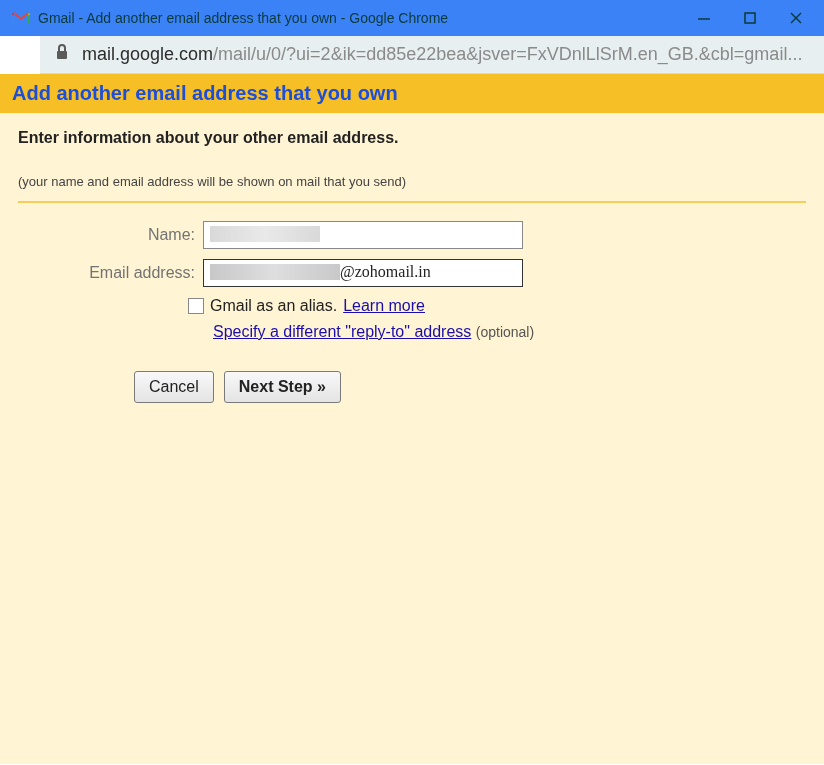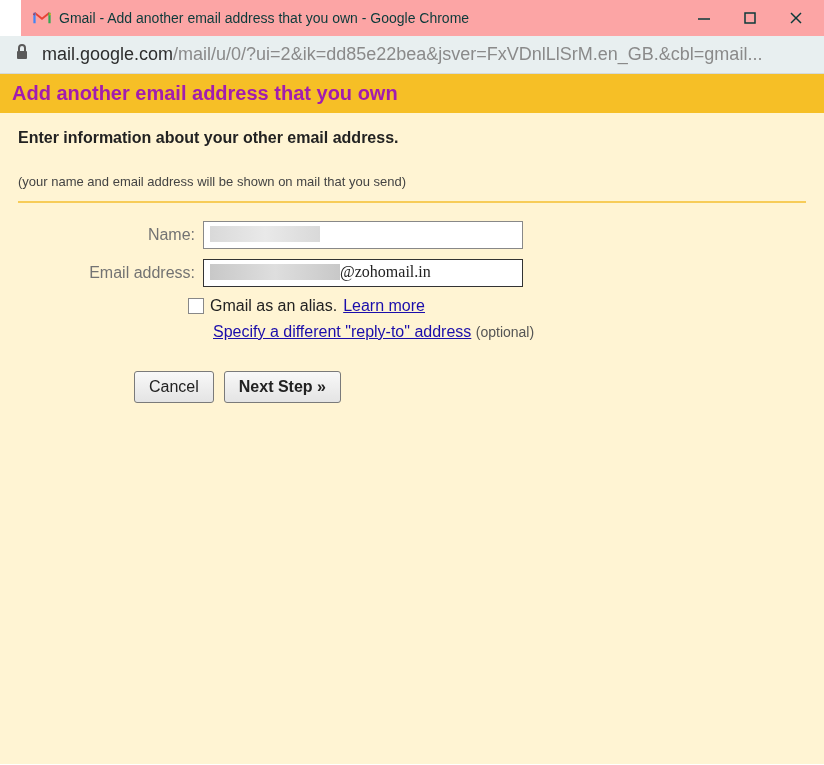--- a/index.html
+++ b/index.html
@@ -4,28 +4,27 @@
   <style>
     * { box-sizing: border-box; margin: 0; padding: 0; }
     body {
       font-family: Arial, Helvetica, sans-serif;
       width: 824px;
       height: 765px;
       background: #fff;
       overflow: hidden;
     }
     .titlebar {
-      background: #fca5a5;
+      background: #3b82f6;
       height: 36px;
       display: flex;
       align-items: center;
       padding: 0 12px;
       color: #002f2f;
       font-size: 14px;
-      margin-left: 21px;
     }
     .gmail-icon {
       width: 18px;
       height: 14px;
       margin-right: 8px;
       position: relative;
     }
     .gmail-icon svg { display: block; }
     .titlebar-title { flex: 1; white-space: nowrap; overflow: hidden; text-overflow: ellipsis; color: #0b3a3a; }
     .titlebar-controls { display: flex; gap: 30px; margin-right: 8px; }
@@ -34,31 +33,32 @@
 
     .addressbar {
       height: 38px;
       background: #e8eff0;
       display: flex;
       align-items: center;
       padding: 0 14px;
       font-size: 18px;
       color: #666;
       border-bottom: 1px solid #d4dadb;
+      margin-left: 40px;
     }
     .lock-icon { margin-right: 12px; color: #5a5a5a; }
     .url-domain { color: #2d2d2d; }
     .url-path { color: #8a8a8a; }
 
     .page-header {
       background: #f6bf26;
       padding: 8px 12px;
       font-size: 20px;
       font-weight: bold;
-      color: #a21caf;
+      color: #1d4ed8;
     }
 
     .content-area {
       background: #fff4d3;
       height: calc(100% - 36px - 38px - 40px);
       padding: 16px 18px;
     }
 
     .info-block {
       margin-bottom: 12px;

